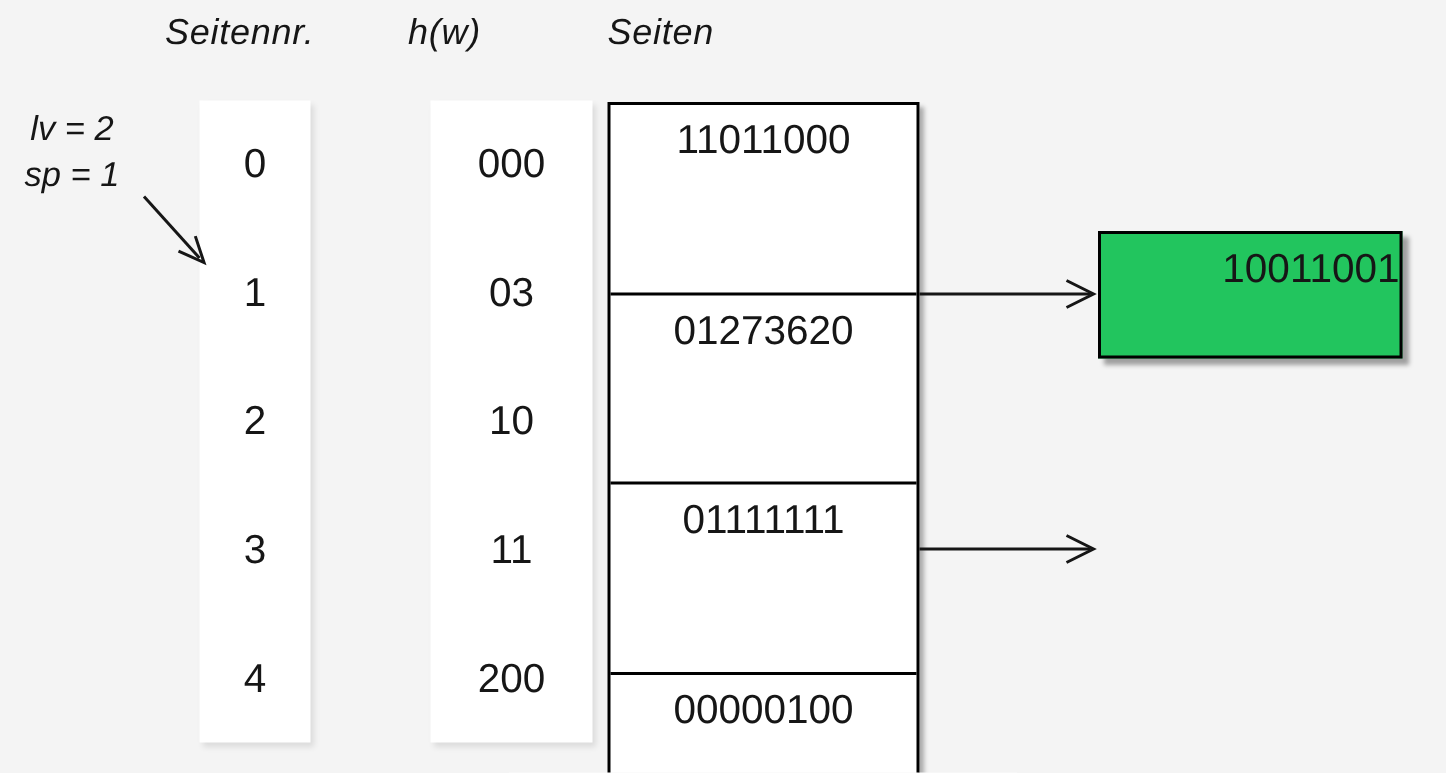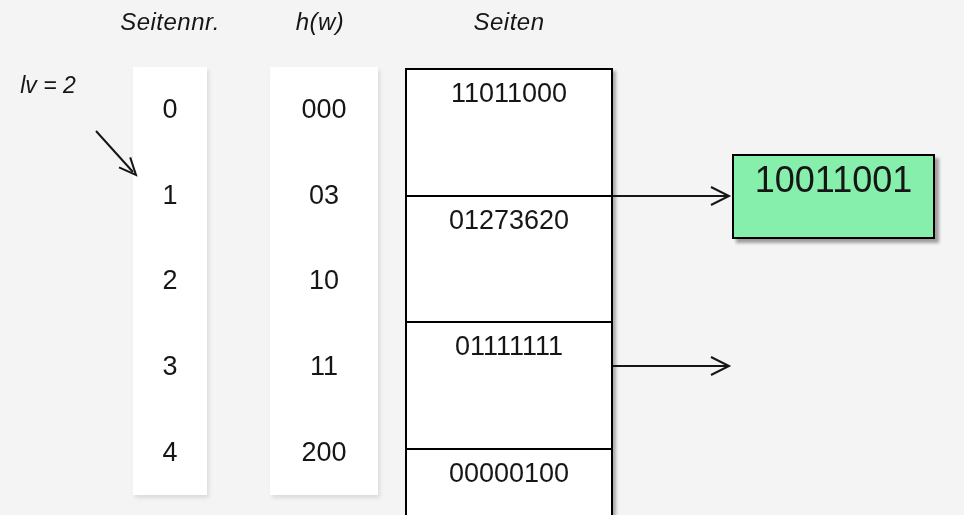--- a/index.html
+++ b/index.html
@@ -7,21 +7,21 @@
     position:relative;
     width:964px;height:515px;
     background:#f4f4f4;
     font-family:"Liberation Sans", sans-serif;
     color:#161616;
     overflow:hidden;
   }
   .hdr{
     position:absolute;top:6px;height:32px;
     font-size:24px;font-style:italic;font-weight:500;
-    text-align:center;line-height:32px;
+    line-height:32px;
     letter-spacing:0.5px;
     white-space:nowrap;
   }
   .annotation{
     position:absolute;left:8px;top:70px;width:80px;
     font-size:23px;font-style:italic;font-weight:500;
     line-height:31px;text-align:center;white-space:nowrap;
   }
   .strip{
     position:absolute;top:67px;height:428px;
@@ -45,56 +45,57 @@
     flex:1 1 0;
     border-bottom:2px solid #000;
     text-align:center;
     padding-top:6px;
     font-size:27px;line-height:35px;
     overflow:hidden;
   }
   .seiten-row:last-child{border-bottom:none;}
   .overflow-box{
     position:absolute;left:732px;width:203px;height:85px;
-    background:#86efac;border:2px solid #000;
+    background:#22c55e;border:2px solid #000;
     box-sizing:border-box;
     box-shadow:4px 4px 3px rgba(0,0,0,0.35);
-    text-align:center;
+    text-align:right;
     padding-top:6px;
-    font-size:36px;line-height:35px;
+    font-size:27px;line-height:35px;
   }
   .overflow-1{top:154px;}
   .overflow-2{top:324px;}
   .arrow-layer{
     position:absolute;left:0;top:0;width:964px;height:515px;
     pointer-events:none;
   }
 </style>
 </head>
 <body>
 
 <div class="canvas">
 
   <div class="hdr" style="left:110px;width:120px;">Seitennr.</div>
-  <div class="hdr" style="left:260px;width:120px;">h(w)</div>
+  <div class="hdr" style="left:272px;width:120px;">h(w)</div>
   <div class="hdr" style="left:405px;width:208px;">Seiten</div>
 
   <div class="annotation">
     <div>lv = 2</div>
+    <div>sp = 1</div>
   </div>
 
   <div class="strip" style="left:133px;width:74px;">
     <div class="strip-cell">0</div>
     <div class="strip-cell">1</div>
     <div class="strip-cell">2</div>
     <div class="strip-cell">3</div>
     <div class="strip-cell">4</div>
   </div>
 
-  <div class="strip" style="left:270px;width:108px;justify-content:space-between;">
+  <div class="strip" style="left:287px;width:108px;justify-content:space-between;">
     <div class="strip-cell">000</div>
     <div class="strip-cell">03</div>
     <div class="strip-cell">10</div>
     <div class="strip-cell">11</div>
     <div class="strip-cell">200</div>
   </div>
 
   <div class="seiten-box">
     <div class="seiten-row">
       <div>11011000</div>

